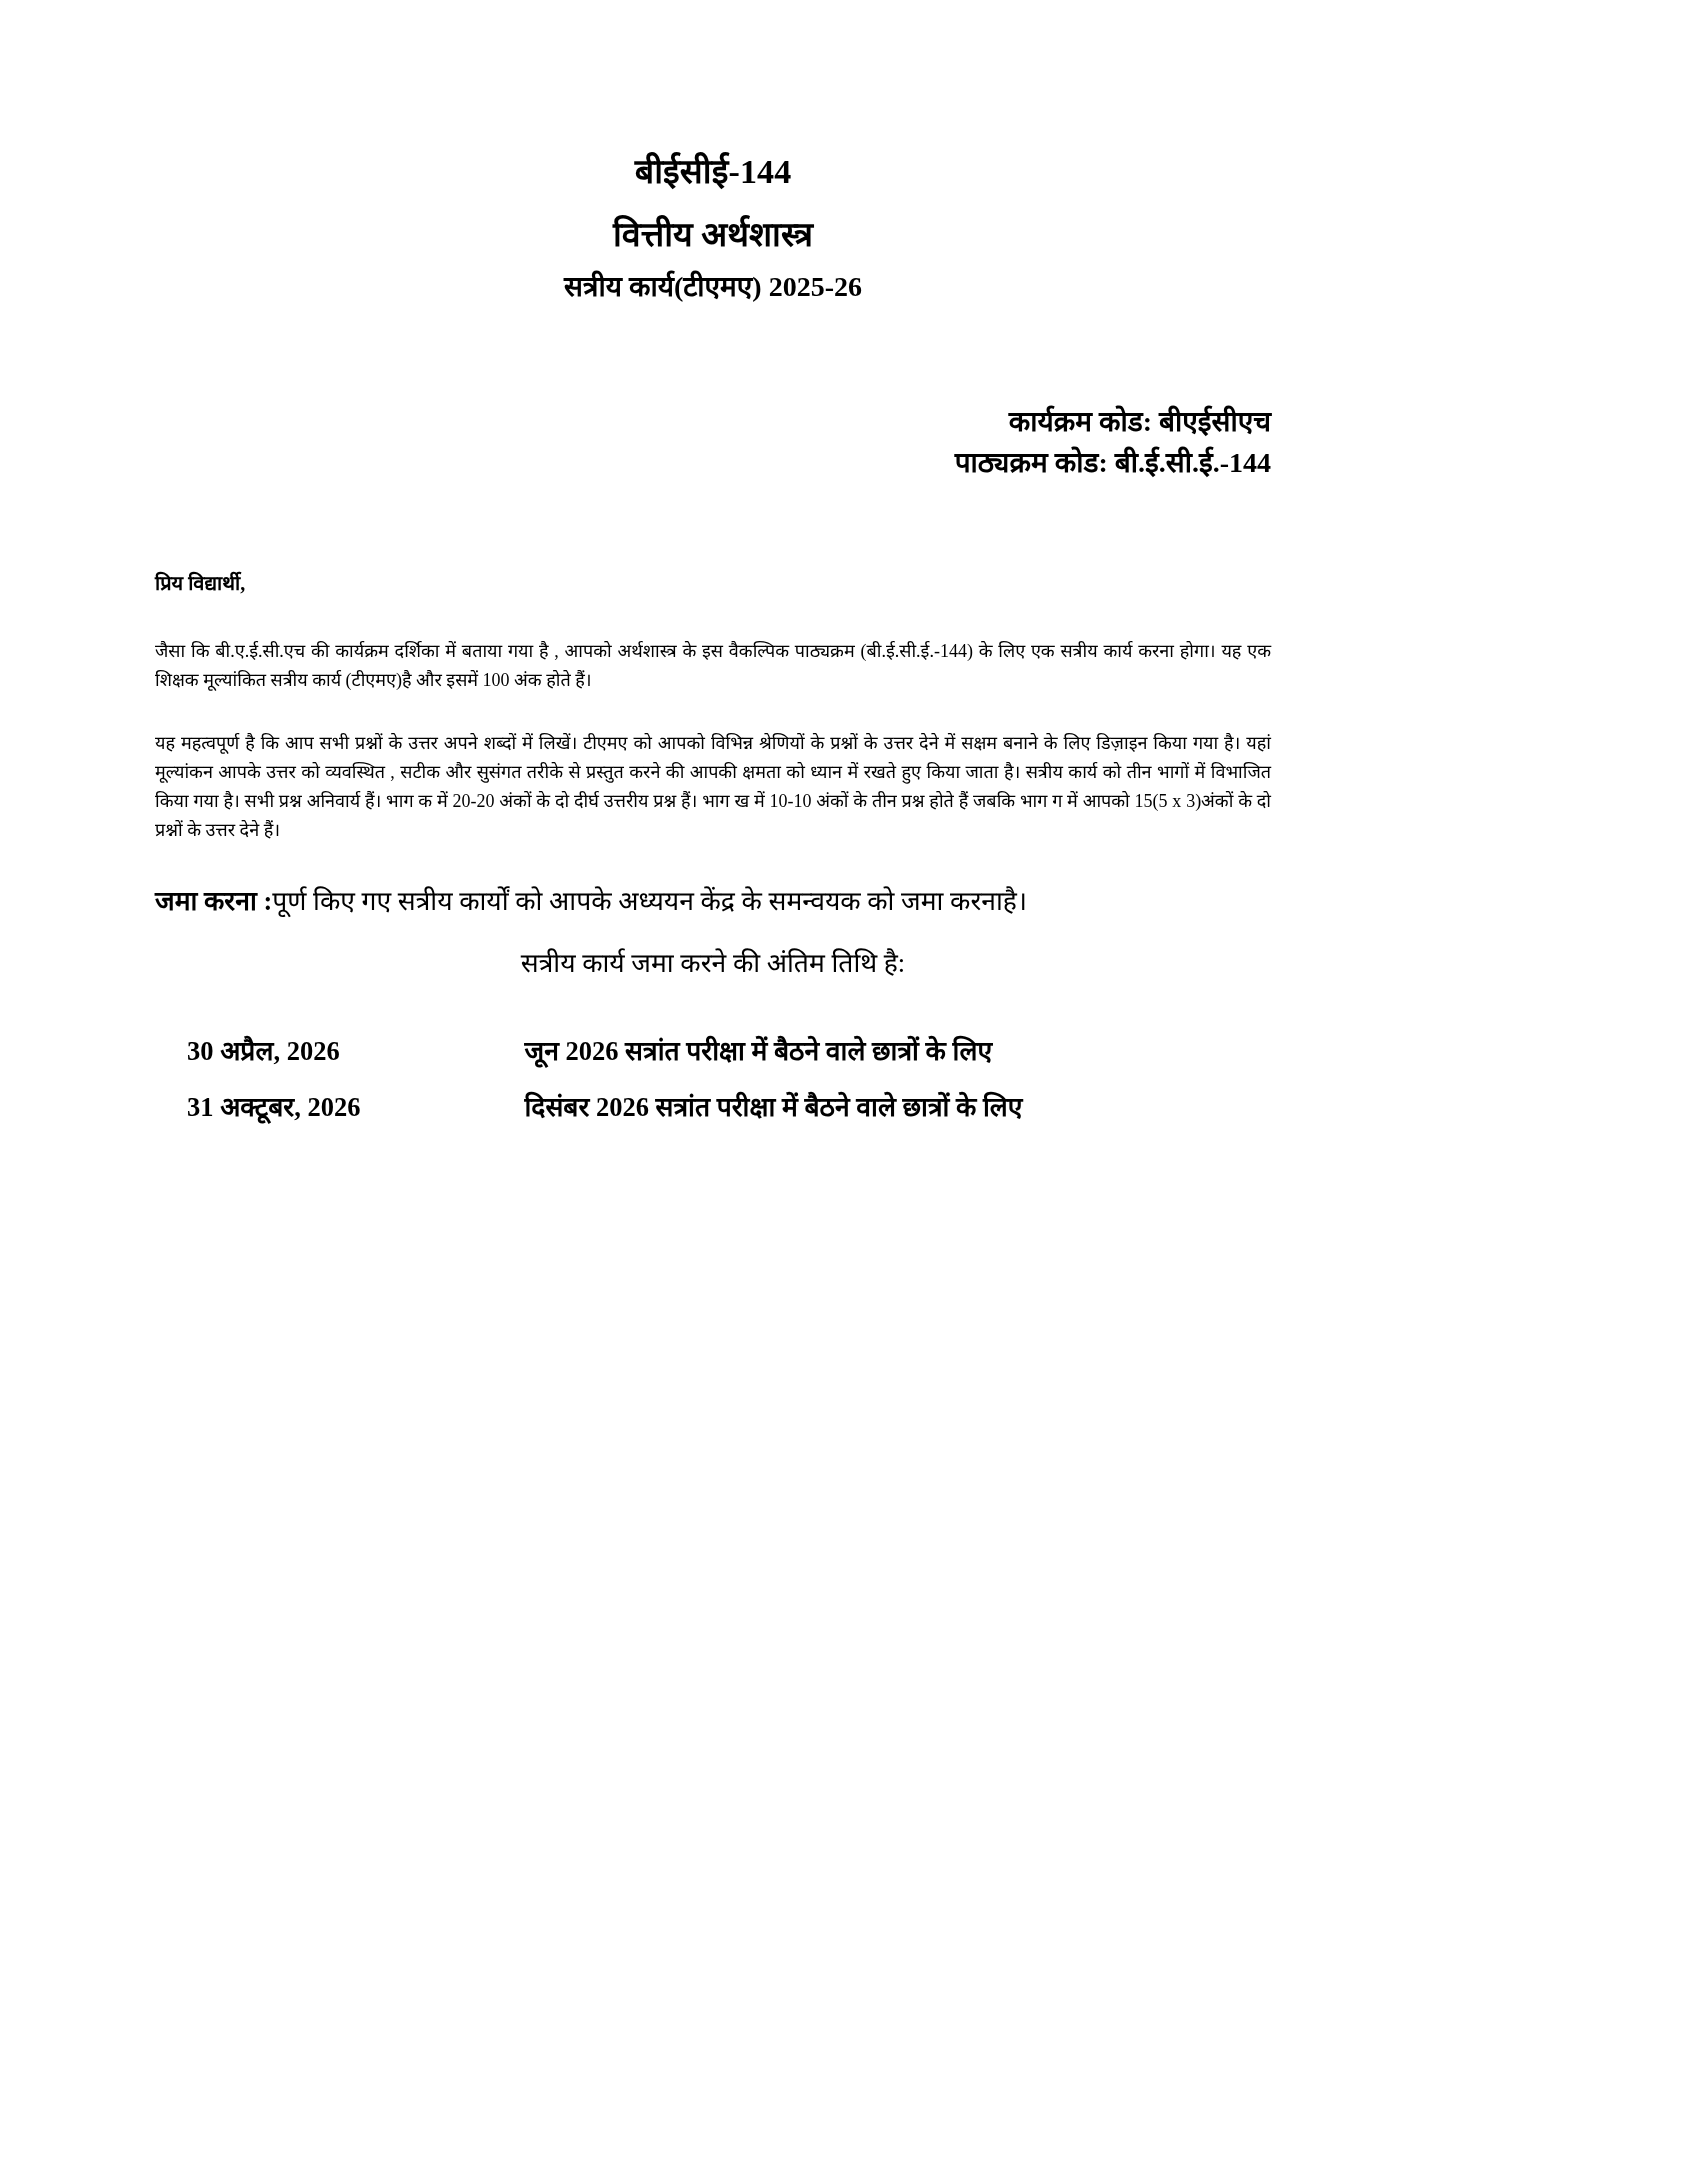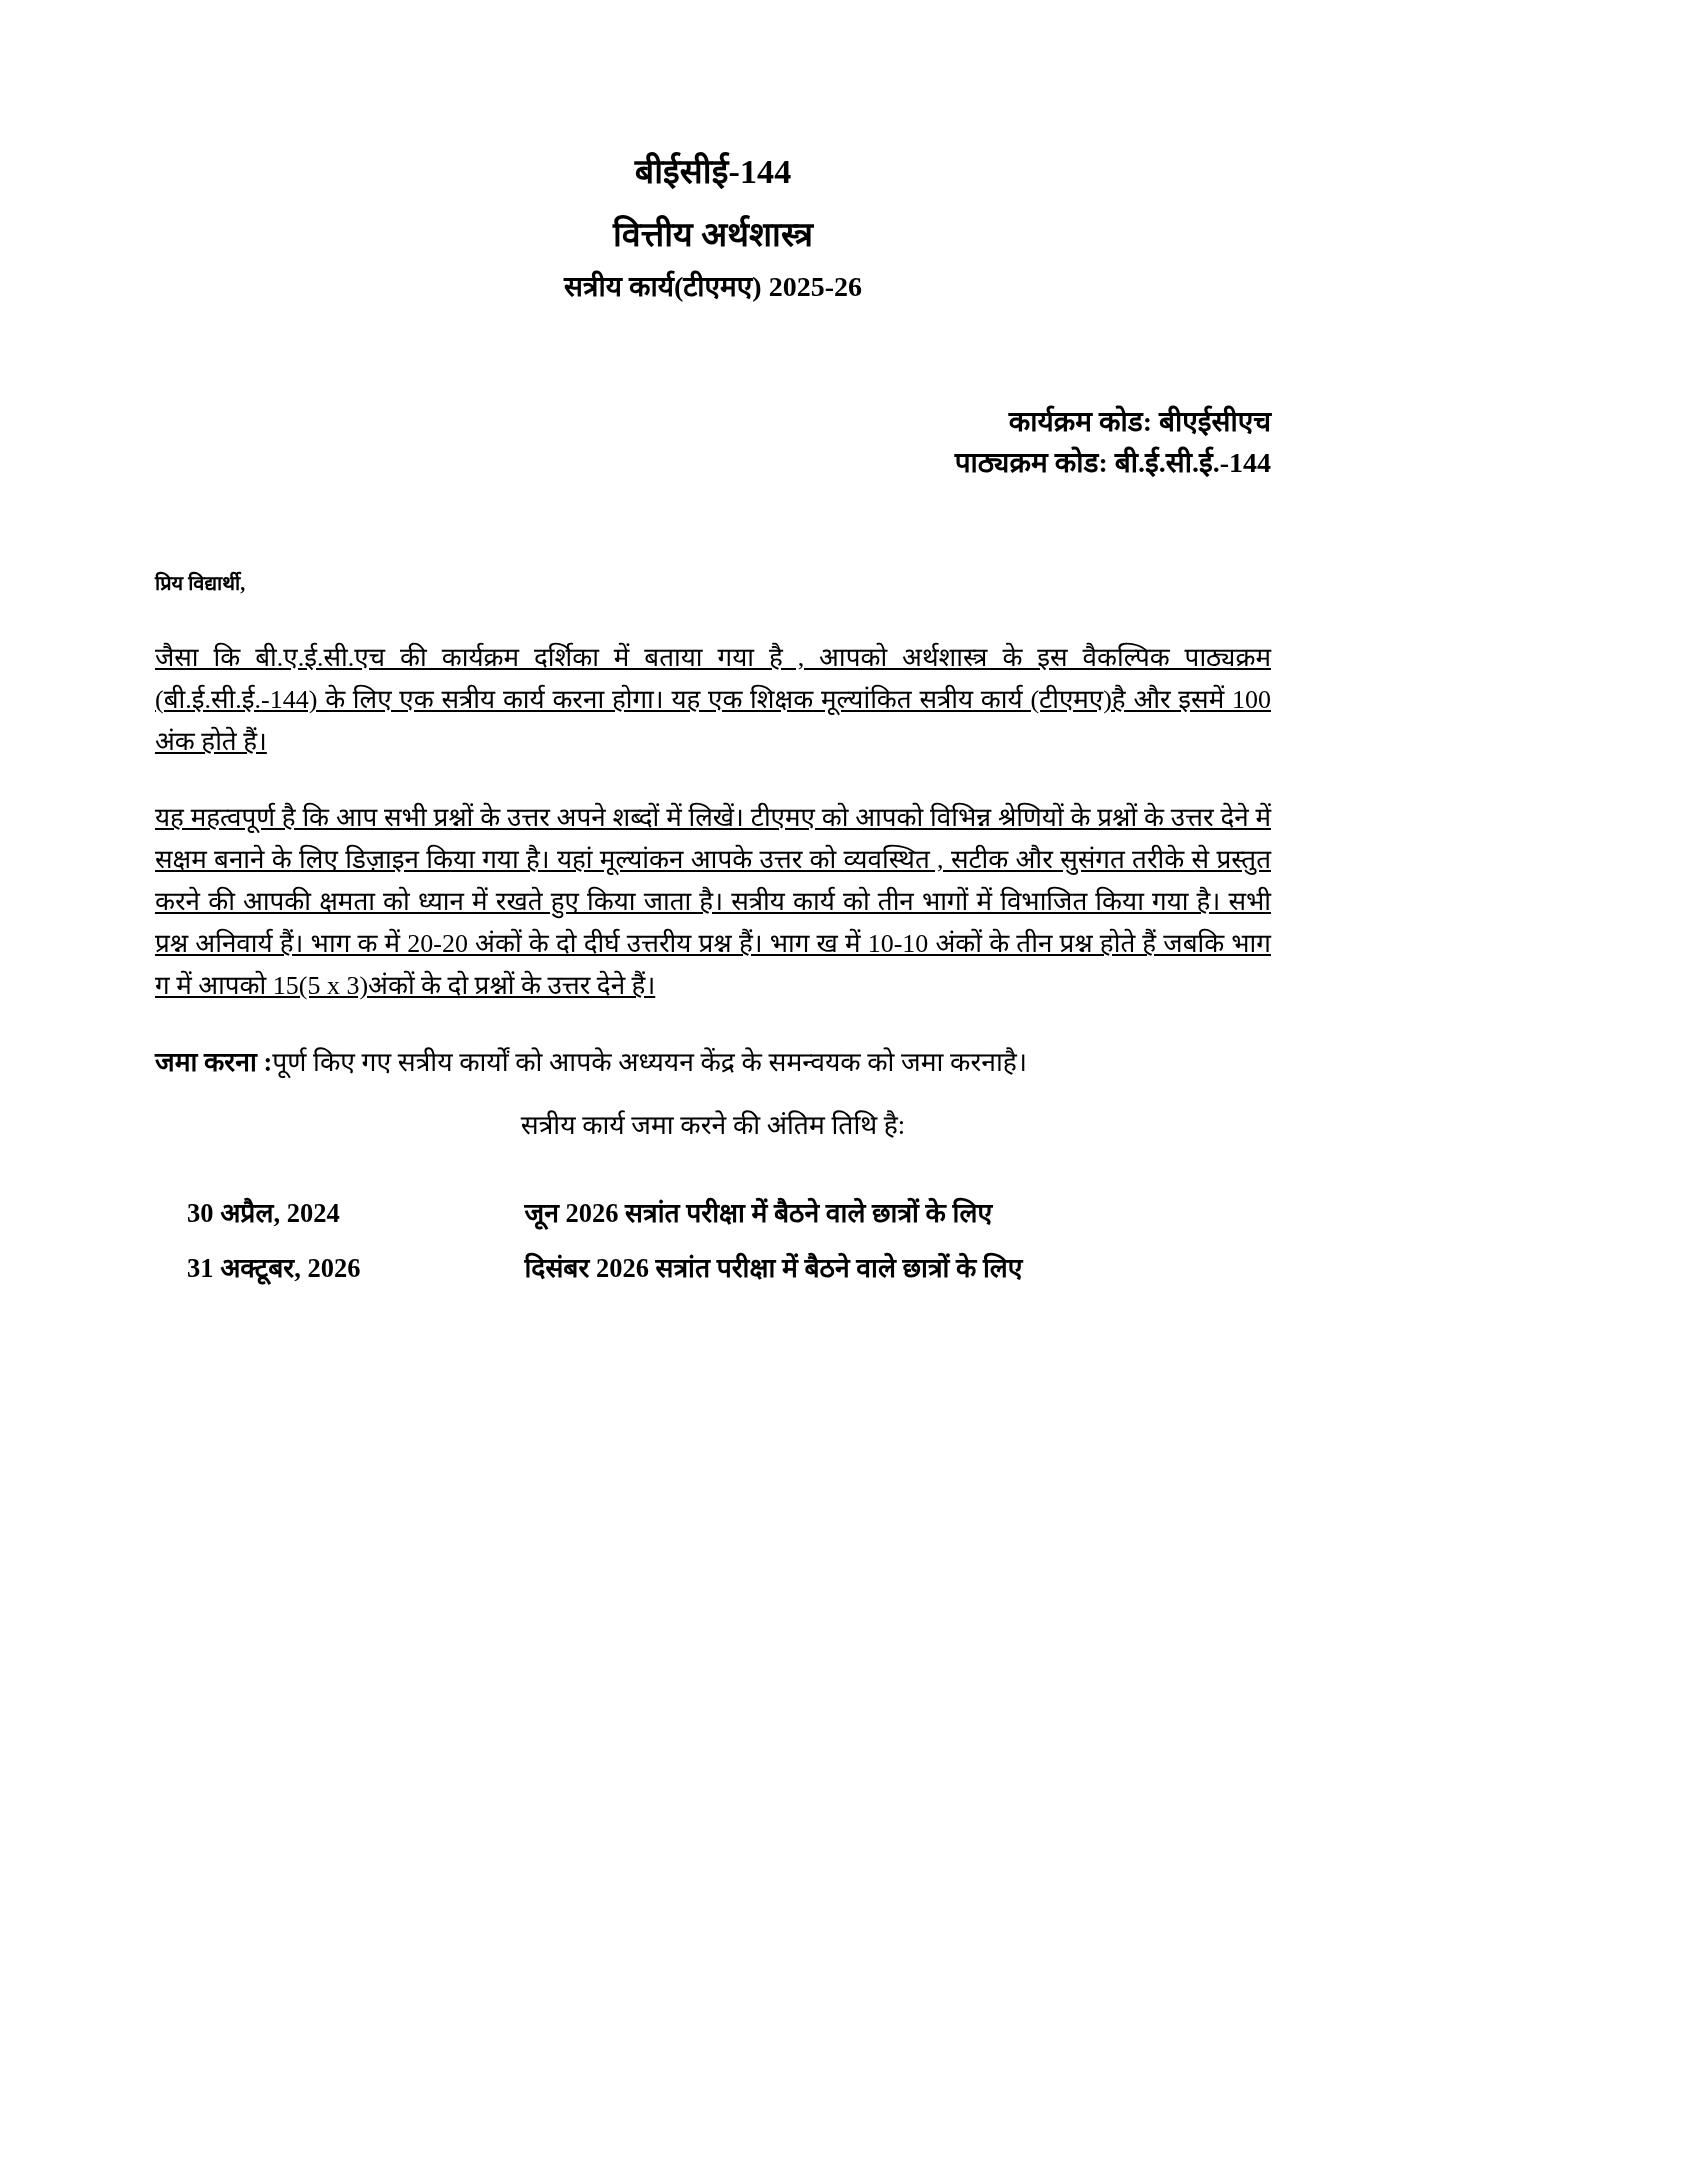--- a/index.html
+++ b/index.html
@@ -61,25 +61,24 @@
   .salutation {
     margin-top: 86px;
     font-size: 20px;
     font-weight: bold;
     line-height: 1.3;
   }
 
   
   .para {
     margin-top: 34px;
-    font-size: 26px;
+    font-size: 18px;
     line-height: 1.62;
     text-align: justify;
     text-justify: inter-word;
-    text-decoration: underline;
   }
   .para.p-first { margin-top: 41px; }
 
   .bold { font-weight: bold; }
 
   .submit-line {
     margin-top: 34px;
     font-size: 26.5px;
     line-height: 1.6;
     text-align: left;
@@ -137,21 +136,21 @@
 
   <div class="submit-line">
     <span class="bold">जमा करना :</span><span>पूर्ण किए गए सत्रीय कार्यों को आपके अध्ययन केंद्र के समन्वयक को जमा करनाहै।</span>
   </div>
 
   <div class="deadline-line">सत्रीय कार्य जमा करने की अंतिम तिथि है:</div>
 
   <table class="date-table">
     <tbody>
       <tr>
-        <td class="date-cell">30 अप्रैल, 2024</td>
+        <td class="date-cell">30 अप्रैल, 2026</td>
         <td class="desc-cell">जून 2026 सत्रांत परीक्षा में बैठने वाले छात्रों के लिए</td>
       </tr>
       <tr>
         <td class="date-cell">31 अक्टूबर, 2026</td>
         <td class="desc-cell">दिसंबर 2026 सत्रांत परीक्षा में बैठने वाले छात्रों के लिए</td>
       </tr>
     </tbody>
   </table>
 
 </div>

